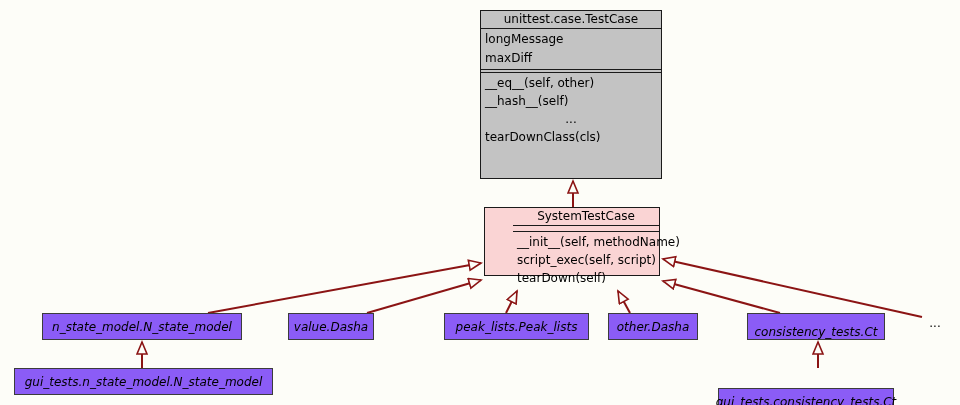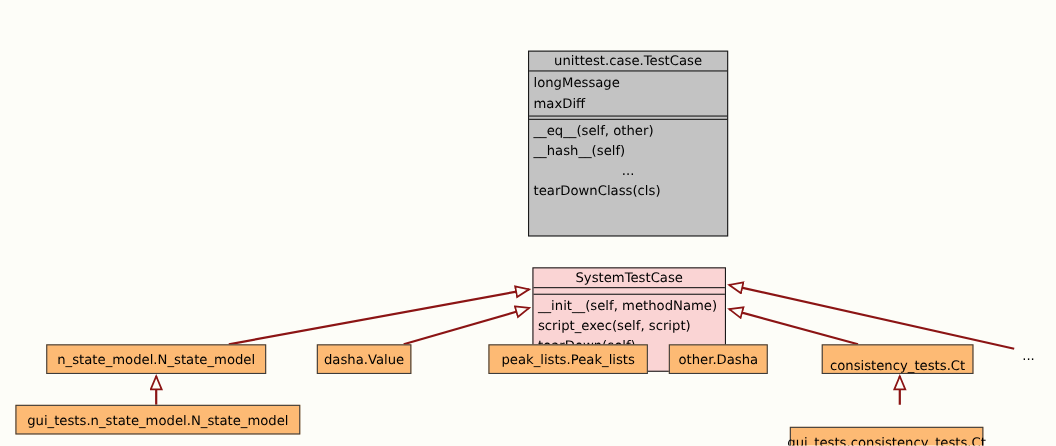--- a/index.html
+++ b/index.html
@@ -12,44 +12,44 @@
     width:960px;height:405px;
     background:#fdfdf8;
     overflow:hidden;
     font-size:12px;color:#000;
   }
   .arrows{position:absolute;left:0;top:0;z-index:1;}
   .uml-box{
     position:absolute;z-index:2;
     border:1px solid #1a1a1a;
     box-sizing:border-box;
-    margin-top:36px;
   }
   .uml-box.base{background:#c3c3c3;}
   .uml-box.system{background:#fad4d4;}
   .uml-title{
     height:17px;line-height:17px;
     text-align:center;
     border-bottom:1px solid #1a1a1a;
     white-space:nowrap;overflow:hidden;
   }
   .uml-attrs{border-bottom:1px solid #1a1a1a;padding:1px 0;}
   .uml-attrs .row{line-height:19px;padding:0 4px;white-space:nowrap;}
   .uml-sep{height:2px;border-bottom:1px solid #1a1a1a;}
   .uml-empty{height:5px;border-bottom:1px solid #1a1a1a;}
   .uml-methods{padding:1px 0;}
   .uml-methods .row{line-height:18px;padding:0 4px;white-space:nowrap;}
   .uml-methods .row.center{text-align:center;}
   .leaf-box{
     position:absolute;z-index:2;
     height:27px;box-sizing:border-box;
     border:1px solid #3c3c3c;
-    background:#fdba74;
+    background:#8b5cf6;
     display:flex;align-items:center;justify-content:center;
     white-space:nowrap;
+    font-style:italic;
   }
   .ellipsis{
     position:absolute;z-index:2;
     width:22px;text-align:center;
   }
 </style>
 </head>
 <body>
 
 <div class="stage">
@@ -79,35 +79,35 @@
     </div>
     <div class="uml-sep"></div>
     <div class="uml-methods">
       <div class="row">__eq__(self, other)</div>
       <div class="row">__hash__(self)</div>
       <div class="row center">...</div>
       <div class="row">tearDownClass(cls)</div>
     </div>
   </div>
 
-  <div class="uml-box system" style="left:484px;top:207px;width:176px;height:95px;">
+  <div class="uml-box system" style="left:484px;top:207px;width:176px;height:69px;padding-left:28px;">
     <div class="uml-title">SystemTestCase</div>
     <div class="uml-empty"></div>
     <div class="uml-methods">
       <div class="row">__init__(self, methodName)</div>
       <div class="row">script_exec(self, script)</div>
       <div class="row">tearDown(self)</div>
     </div>
   </div>
 
   <div class="leaf-box" style="left:42px;top:313px;width:200px;">
     <span>n_state_model.N_state_model</span>
   </div>
   <div class="leaf-box" style="left:288px;top:313px;width:86px;">
-    <span>dasha.Value</span>
+    <span>value.Dasha</span>
   </div>
   <div class="leaf-box" style="left:444px;top:313px;width:145px;">
     <span>peak_lists.Peak_lists</span>
   </div>
   <div class="leaf-box" style="left:608px;top:313px;width:90px;">
     <span>other.Dasha</span>
   </div>
   <div class="leaf-box" style="left:747px;top:313px;width:138px;align-items:flex-end;">
     <span>consistency_tests.Ct</span>
   </div>

